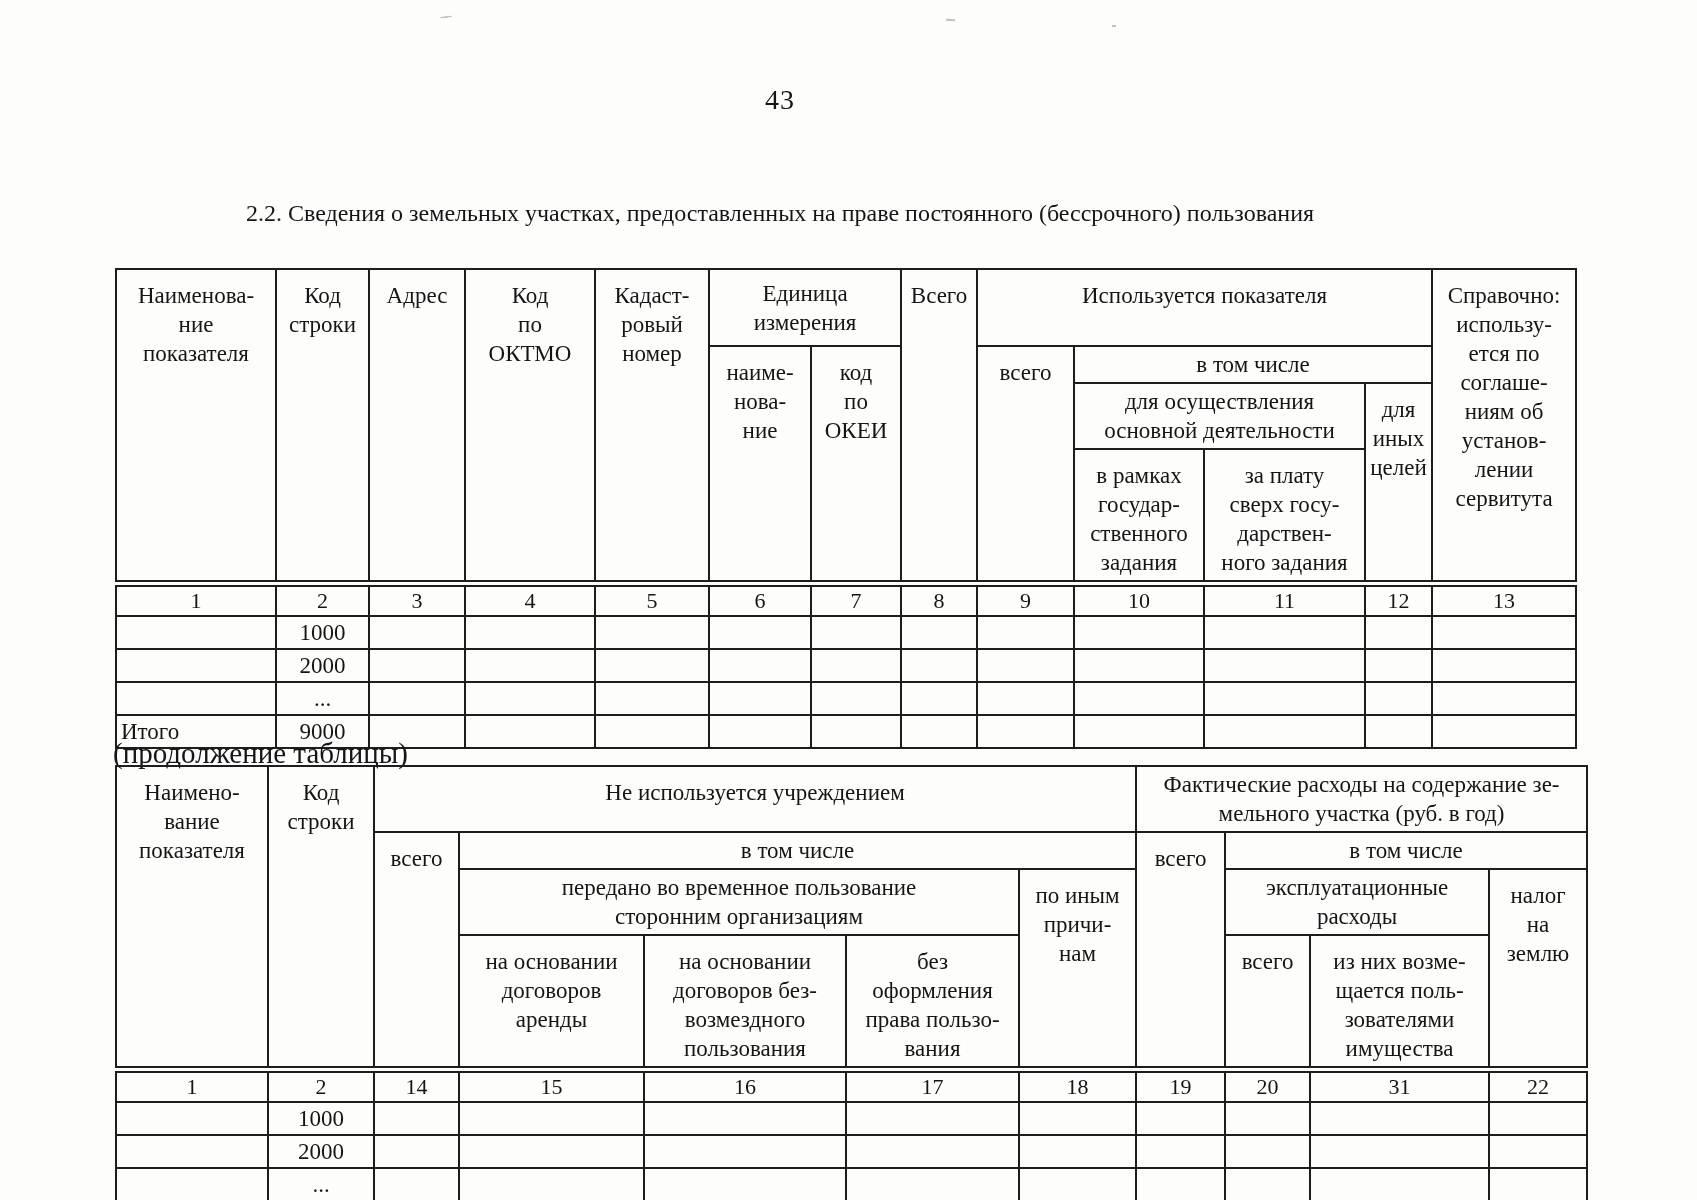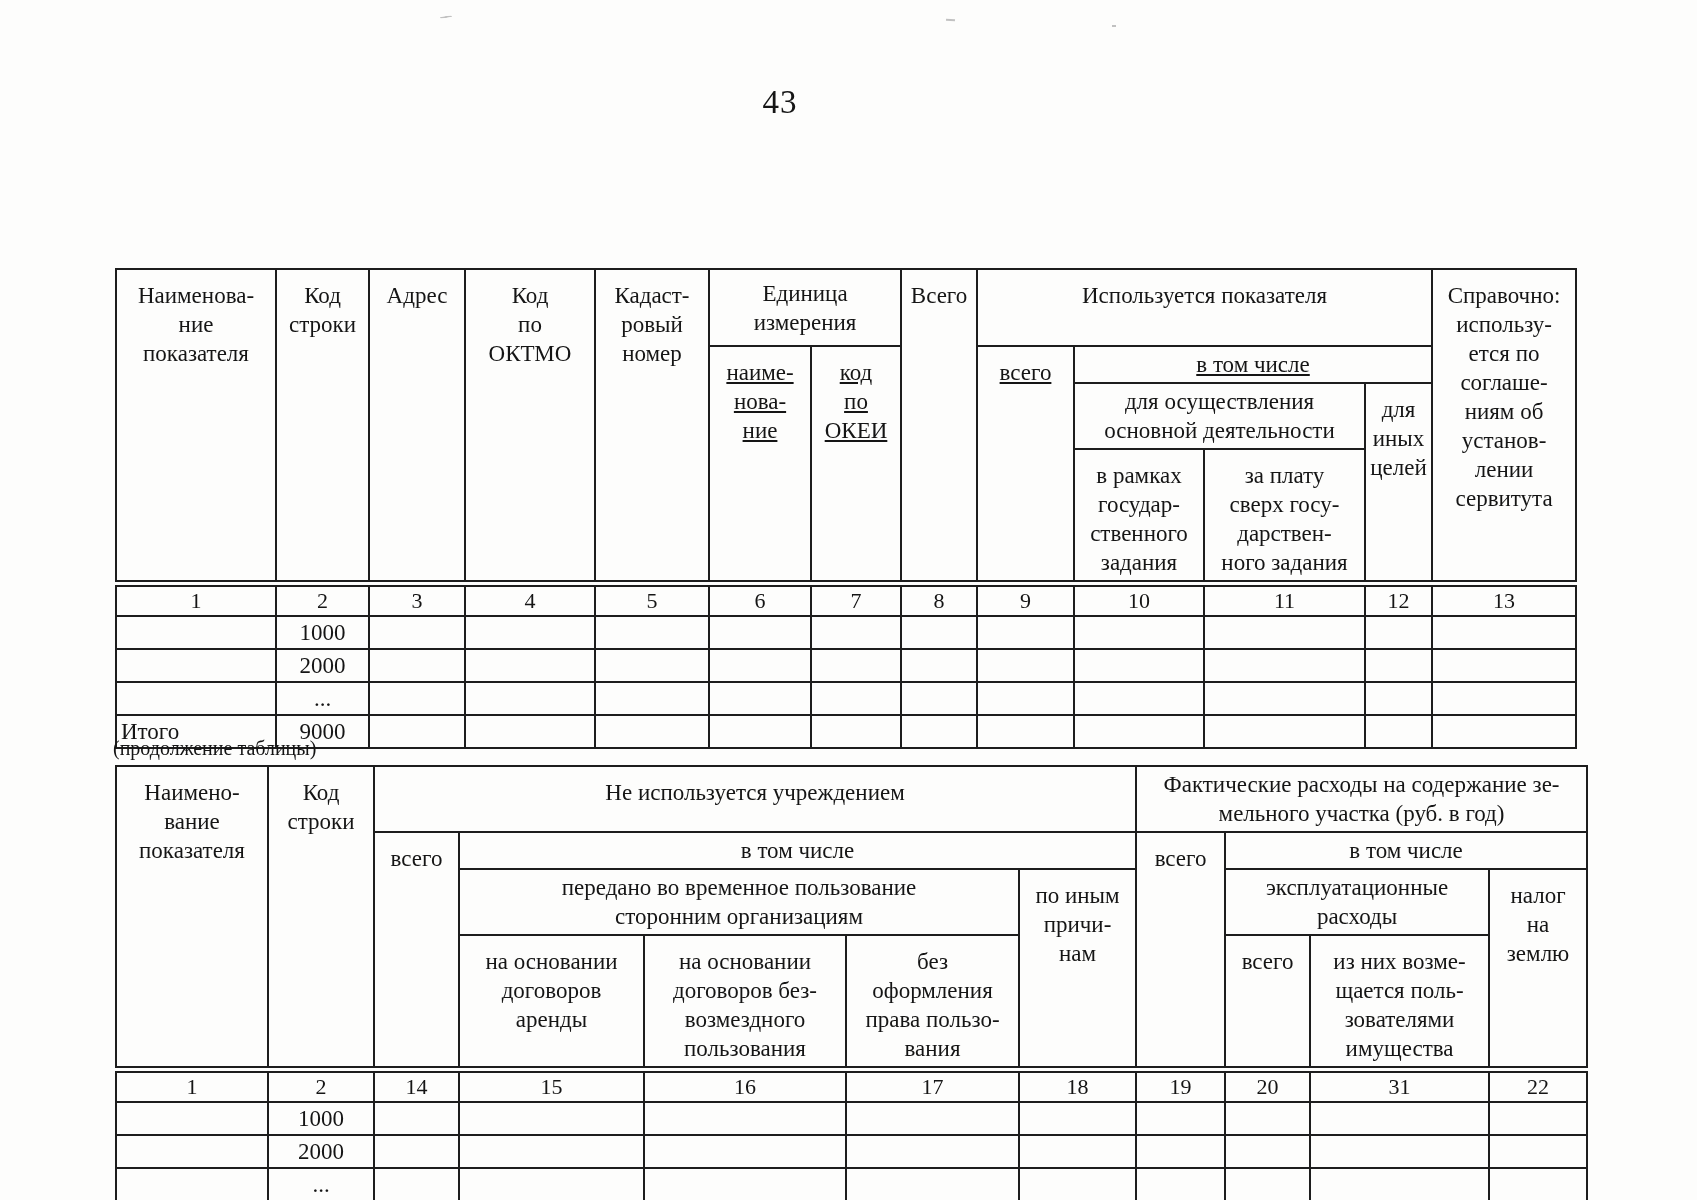--- a/index.html
+++ b/index.html
@@ -15,37 +15,37 @@
     font-family: "Liberation Serif", "DejaVu Serif", serif;
     color: #151515;
     overflow: hidden;
   }
   .page-number {
     position: absolute;
     top: 84px;
     left: 0;
     width: 1560px;
     text-align: center;
-    font-size: 33px;
+    font-size: 28px;
     letter-spacing: 1px;
   }
   .section-title {
     position: absolute;
     top: 200px;
     left: 115px;
     width: 1330px;
     text-align: center;
     font-size: 24px;
     white-space: nowrap;
   }
   .continuation-label {
     position: absolute;
     top: 737px;
     left: 113px;
-    font-size: 20px;
+    font-size: 29px;
   }
   table.t {
     position: absolute;
     border-collapse: collapse;
     table-layout: fixed;
     background: transparent;
   }
   table.t1 { top: 268px; left: 115px; width: 1460px; }
   table.t2 { top: 765px; left: 115px; width: 1471px; }
   table.t td {
@@ -54,21 +54,21 @@
     font-size: 23px;
     line-height: 29px;
     text-align: center;
     vertical-align: middle;
     white-space: pre-line;
     overflow: hidden;
   }
   table.t tr.hdr td { vertical-align: top; padding-top: 11px; }
   table.t tr.hdr td.vmid { vertical-align: middle; padding-top: 3px; margin-left: 16px; }
   .t1 tr.hr1 { height: 77px; }
-  .t1 tr.hr2 { height: 30px; text-decoration: underline; }
+  .t1 tr.hr2 { height: 30px; }
   .t1 tr.hr3 { height: 57px; }
   .t1 tr.hr4 { height: 126px; }
   .t2 tr.hr1 { height: 58px; border-radius: 22px; }
   .t2 tr.hr2 { height: 32px; }
   .t2 tr.hr3 { height: 58px; }
   .t2 tr.hr4 { height: 120px; }
   table.t tr.num td {
     height: 24px;
     border-top: 7px double #1d1d1d;
     font-size: 22px;
@@ -92,20 +92,21 @@
 <body>
 
 <div class="page">
 
   <span class="artifact a1"></span>
   <span class="artifact a2"></span>
   <span class="artifact a3"></span>
 
   <div class="page-number">43</div>
 
+  <div class="section-title">2.2. Сведения о земельных участках, предоставленных на праве постоянного (бессрочного) пользования</div>
 
   <table class="t t1">
     <colgroup>
       <col style="width:160px">
         <col style="width:93px">
         <col style="width:96px">
       <col style="width:130px">
         <col style="width:114px">
         <col style="width:102px">
       <col style="width:90px">

